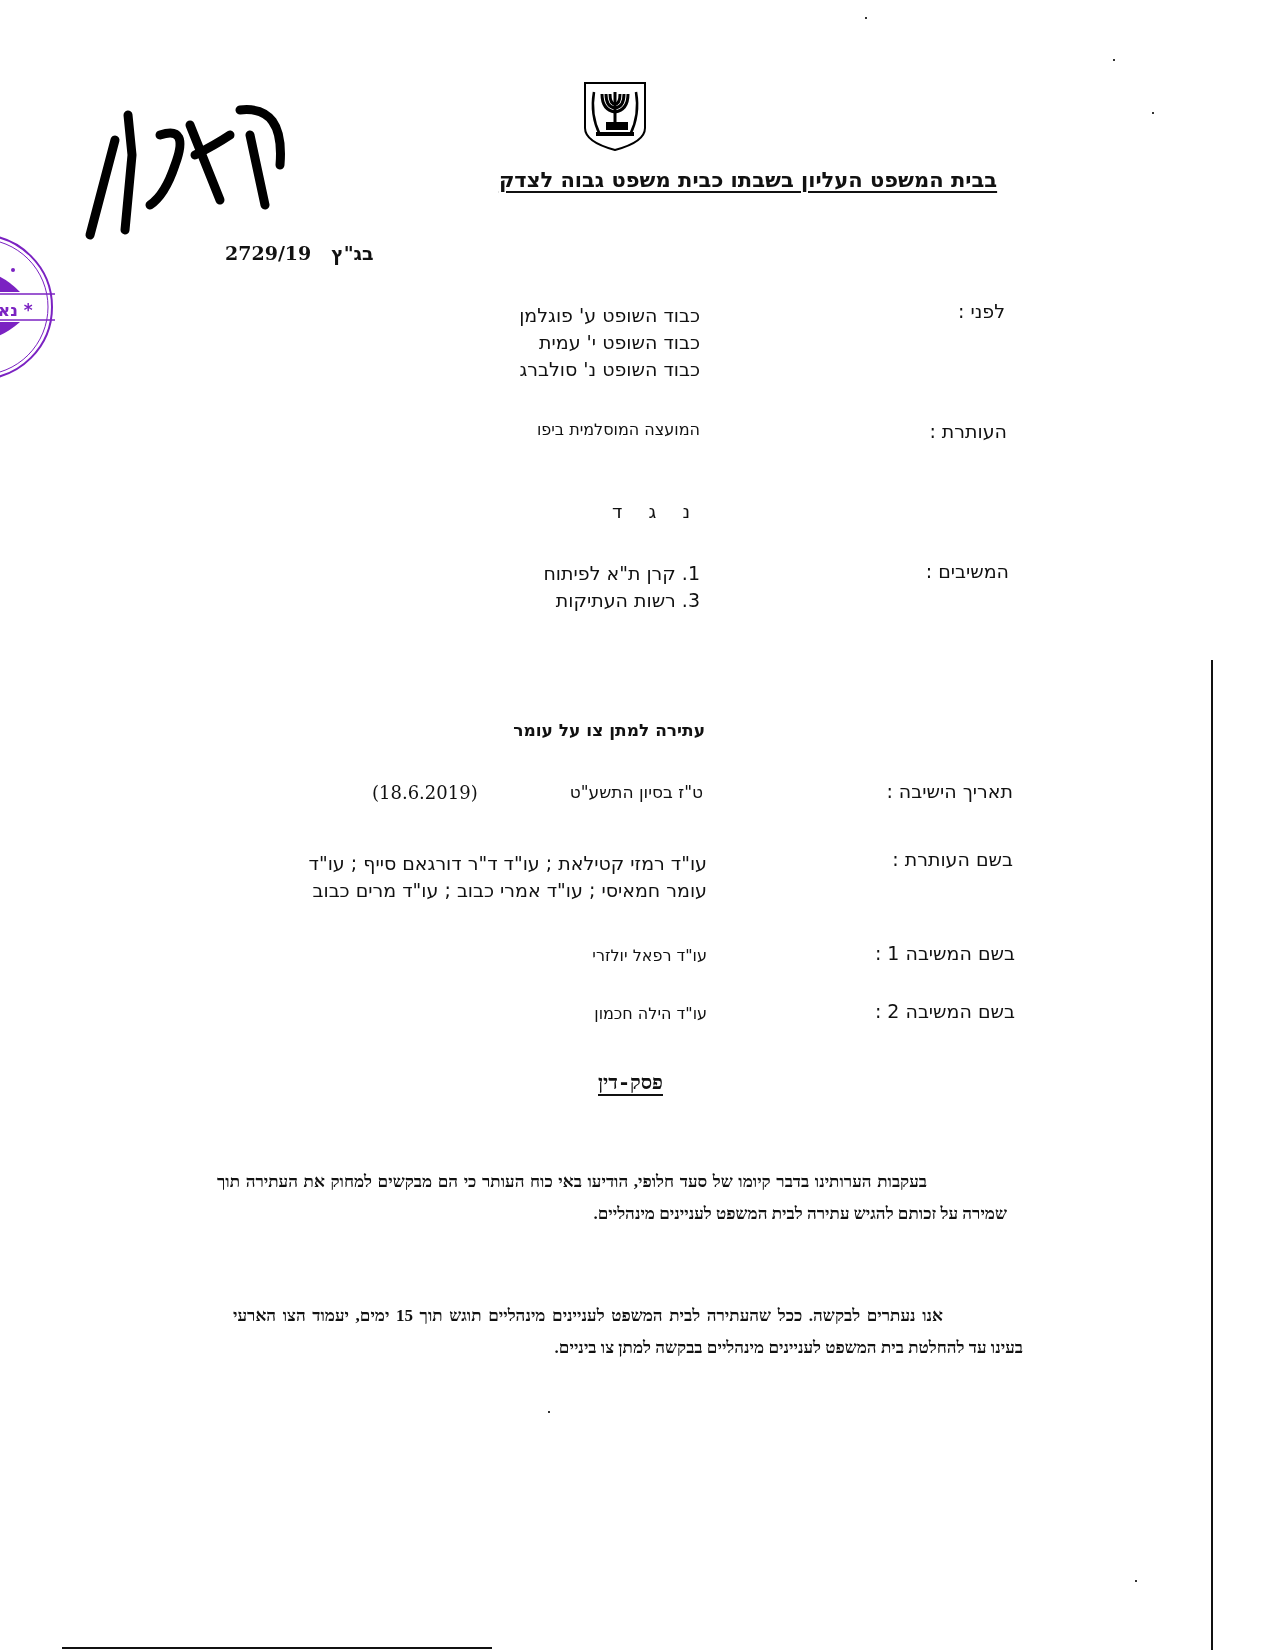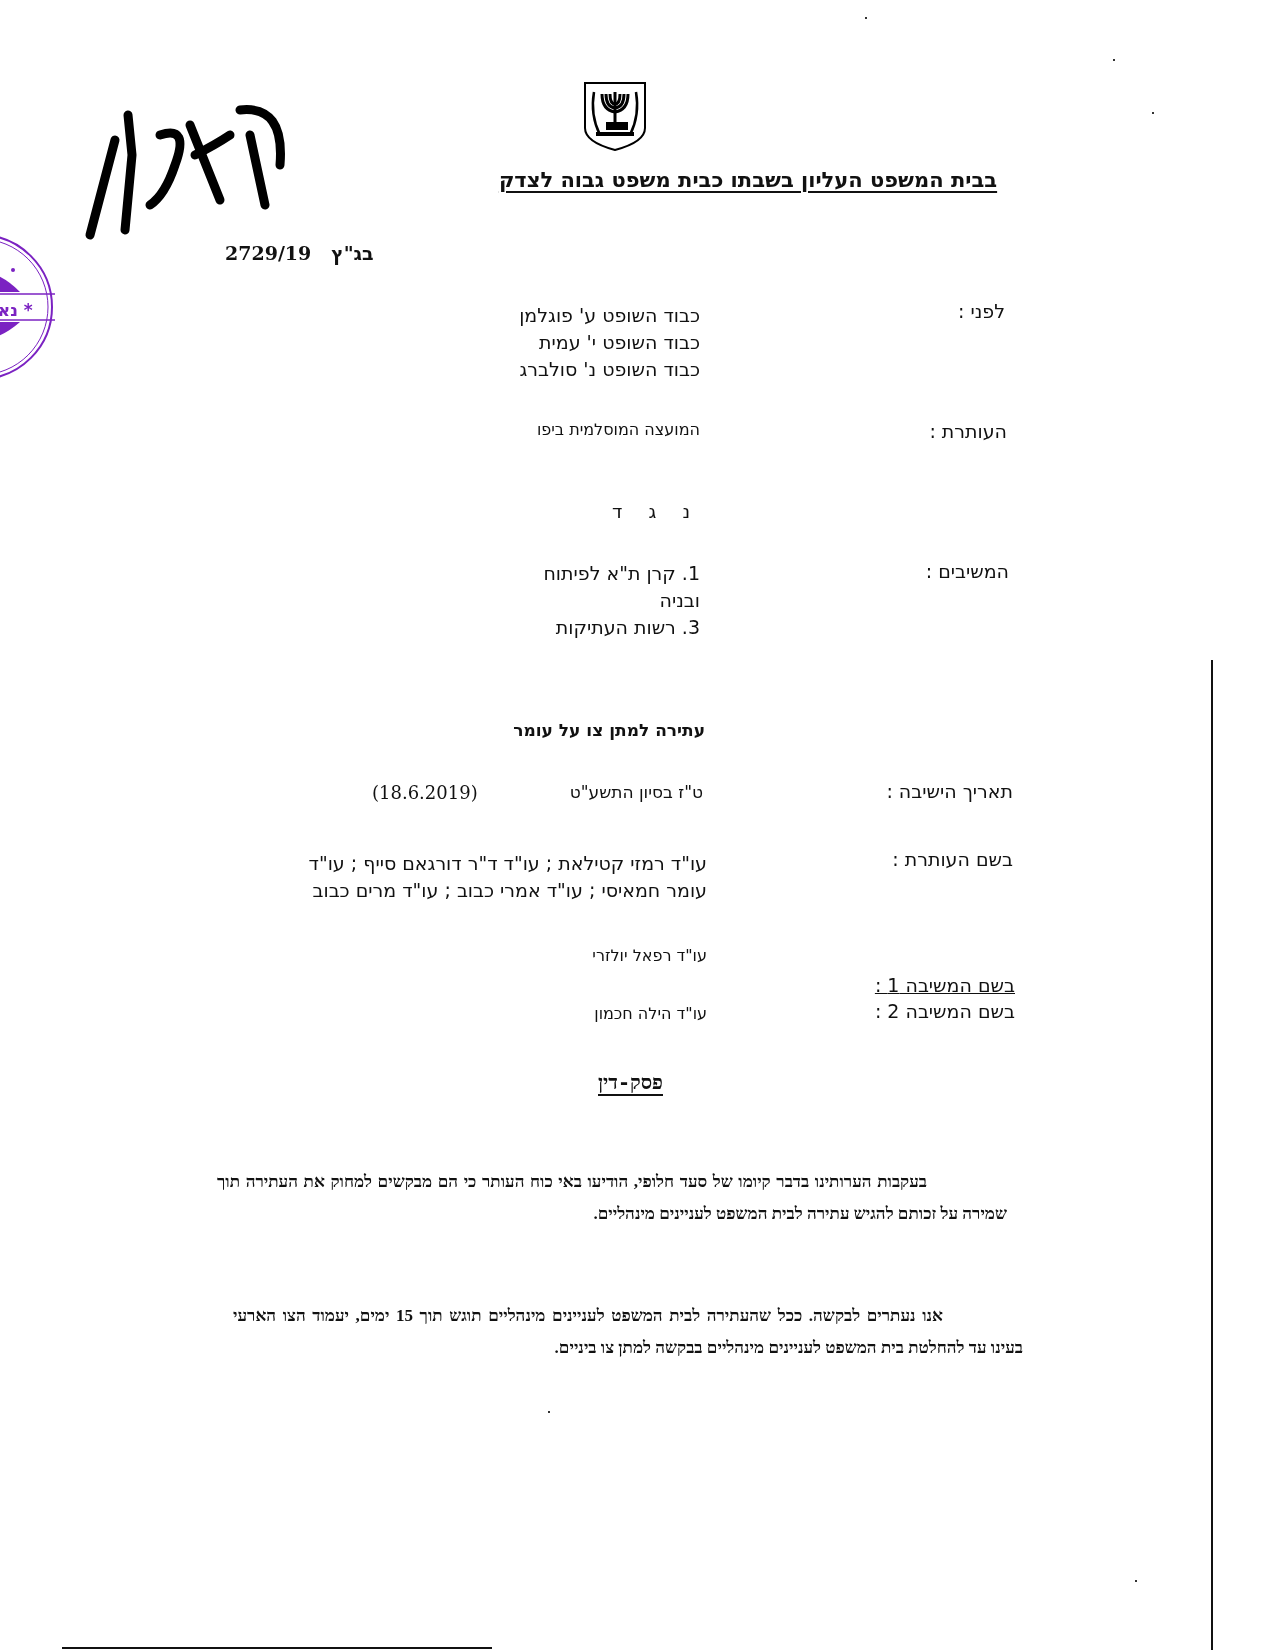--- a/index.html
+++ b/index.html
@@ -92,37 +92,36 @@
 </div>
 
 <div class="abs label heb" style="right:268px;top:420px;">העותרת :</div>
 <div class="abs val heb" style="right:575px;top:420px;">המועצה המוסלמית ביפו</div>
 
 <div class="abs nged heb">נ ג ד</div>
 
 <div class="abs label heb" style="right:266px;top:560px;">המשיבים :</div>
 <div class="abs list heb" style="top:560px;">
   <div>1. קרן ת"א לפיתוח</div>
-  <div>ובניה</div>
   <div>3. רשות העתיקות</div>
 </div>
 
 <div class="abs proc heb">עתירה למתן צו על עומר</div>
 
 <div class="abs label heb" style="right:262px;top:780px;">תאריך הישיבה :</div>
 <div class="abs date-heb heb">ט"ז בסיון התשע"ט</div>
 <div class="abs date-greg">(18.6.2019)</div>
 
 <div class="abs label heb" style="right:262px;top:848px;">בשם העותרת :</div>
 <div class="abs counsel heb">
   <div>עו"ד רמזי קטילאת ; עו"ד ד"ר דורגאם סייף ; עו"ד</div>
   <div>עומר חמאיסי ; עו"ד אמרי כבוב ; עו"ד מרים כבוב</div>
 </div>
 
-<div class="abs label heb" style="right:260px;top:974px;text-decoration:underline;">בשם המשיבה 1 :</div>
+<div class="abs label heb" style="right:260px;top:942px;">בשם המשיבה 1 :</div>
 <div class="abs val heb" style="right:568px;top:946px;">עו"ד רפאל יולזרי</div>
 
 <div class="abs label heb" style="right:260px;top:1000px;">בשם המשיבה 2 :</div>
 <div class="abs val heb" style="right:568px;top:1004px;">עו"ד הילה חכמון</div>
 
 <div class="abs judgment-title">פסק-דין</div>
 
 <p class="abs para" style="top:1150px;margin:16px;">בעקבות הערותינו בדבר קיומו של סעד חלופי, הודיעו באי כוח העותר כי הם מבקשים למחוק את העתירה תוך שמירה על זכותם להגיש עתירה לבית המשפט לעניינים מינהליים.</p>
 <p class="abs para" style="top:1300px;margin:0;">אנו נעתרים לבקשה. ככל שהעתירה לבית המשפט לעניינים מינהליים תוגש תוך 15 ימים, יעמוד הצו הארעי בעינו עד להחלטת בית המשפט לעניינים מינהליים בבקשה למתן צו ביניים.</p>
 

